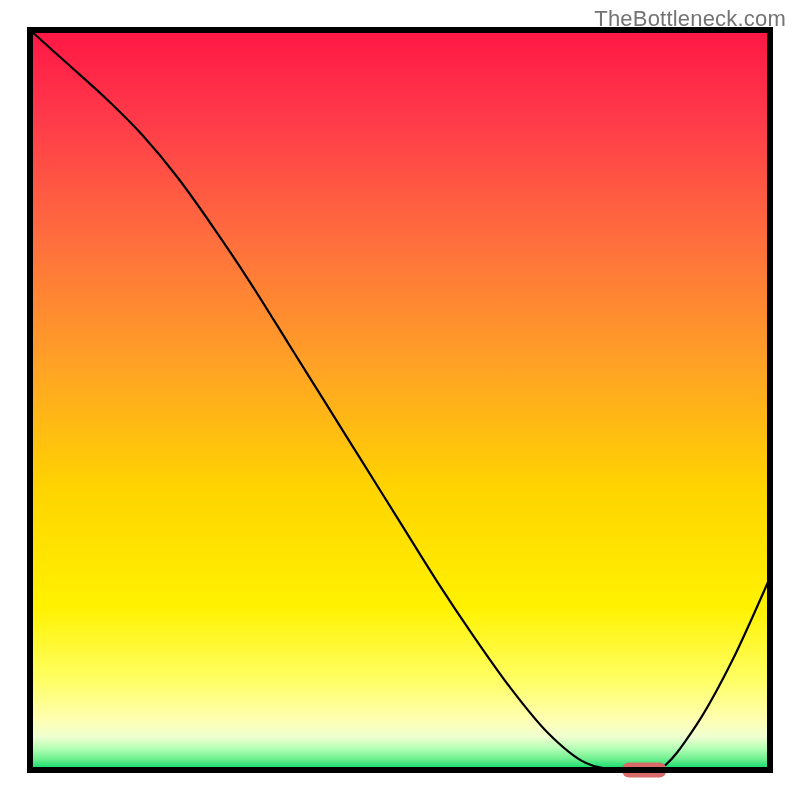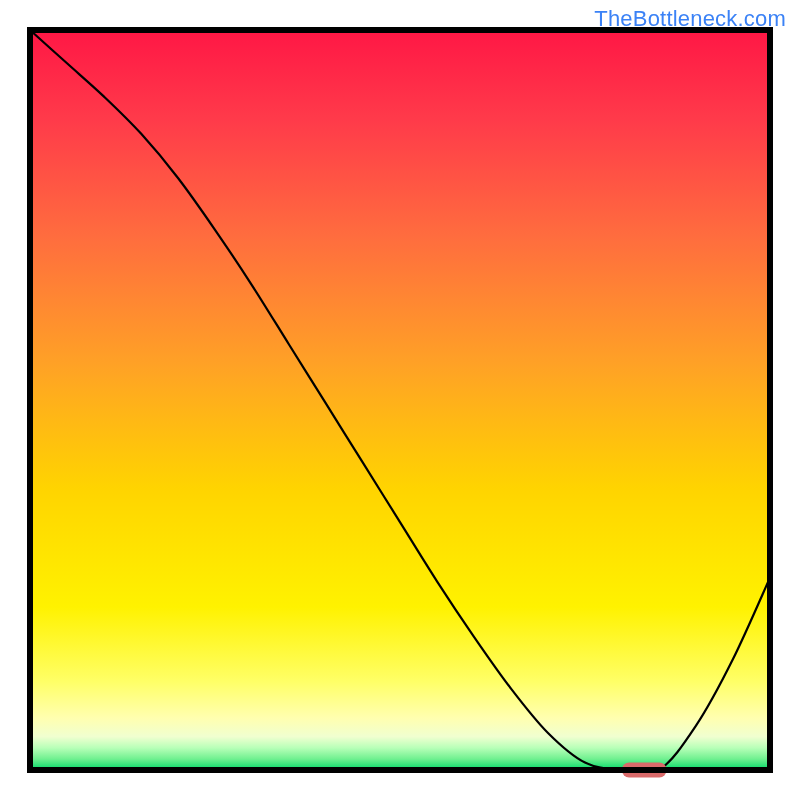--- a/index.html
+++ b/index.html
@@ -12,21 +12,21 @@
     position: relative;
     width: 800px;
     height: 800px;
   }
   .watermark {
     position: absolute;
     top: 6px;
     right: 14px;
     font-size: 22px;
     font-weight: 500;
-    color: #3b82f6;
+    color: #737373;
     font-family: Arial, sans-serif;
     letter-spacing: 0.2px;
   }
   svg {
     display: block;
   }
 </style>
 </head>
 <body>
 

